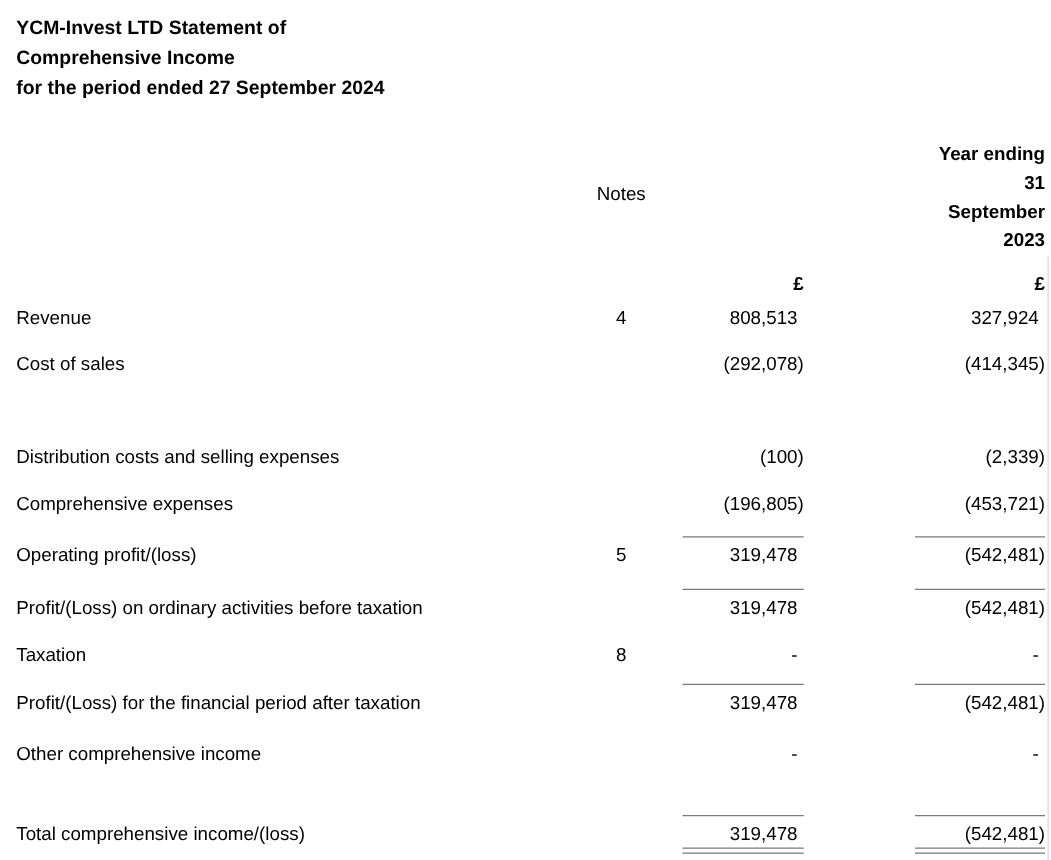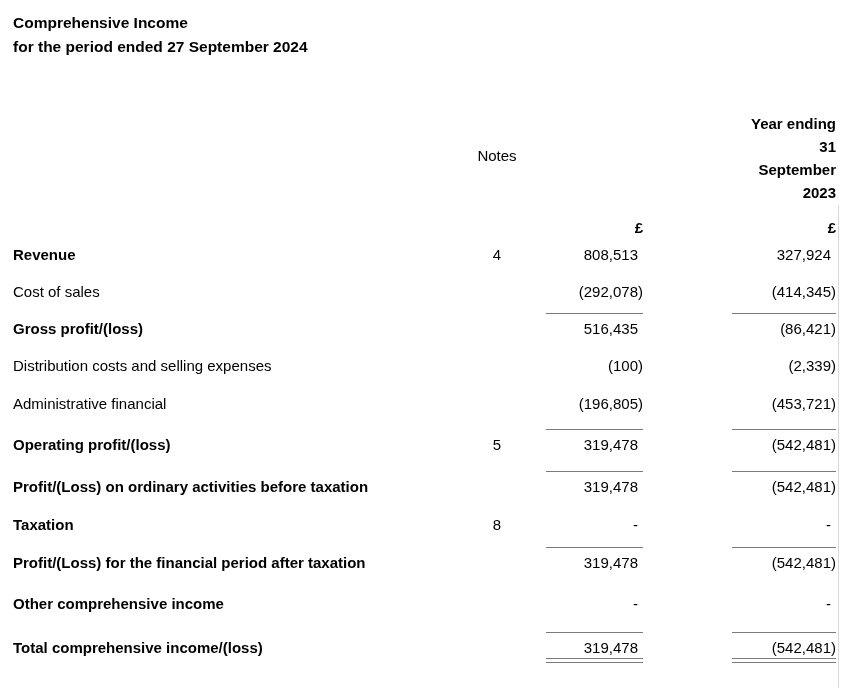--- a/index.html
+++ b/index.html
@@ -35,21 +35,21 @@
   .currency.c2 { left:732px; width:104px; }
   .row {
     position:absolute; left:0; width:841px;
     display:flex; align-items:flex-start;
   }
   .row .c-label { width:474px; padding-left:13px; }
   .row .c-note  { width:46px; text-align:center; }
   .row .c-val   { text-align:right; }
   .row .v1 { margin-left:26px; width:97px; }
   .row .v2 { margin-left:89px; width:104px; }
-  .row.bold .c-label { font-weight:bold; }
+  .row.bold .c-label { font-weight:normal; }
   .row.ruled .v1, .row.ruled .v2 {
     border-top:1px solid #7a7a7a; padding-top:6px;
   }
   .row.ruled .c-label, .row.ruled .c-note { padding-top:7px; }
   .row.total .v1, .row.total .v2 {
     position:relative;
     border-bottom:1px solid #7a7a7a;
     padding-bottom:2px;
   }
   .row.total .v1::after, .row.total .v2::after {
@@ -60,20 +60,21 @@
     position:absolute; left:838px; top:205px;
     width:1px; height:483px; background:#d9d9d9;
   }
 </style>
 </head>
 <body>
 
 <div class="page">
 
   <div class="title">
+    <div>YCM-Invest LTD Statement of</div>
     <div>Comprehensive Income</div>
     <div>for the period ended 27 September 2024</div>
   </div>
 
   <div class="notes-header">Notes</div>
   <div class="col-header col2">Year ending
 31
 September
 2023</div>
   <div class="currency c1">£</div>
@@ -86,36 +87,30 @@
     <div class="c-val v2" style="padding-right: 5px;">327,924</div>
   </div>
 
   <div class="row" style="top:283px">
     <div class="c-label">Cost of sales</div>
     <div class="c-note"></div>
     <div class="c-val v1">(292,078)</div>
     <div class="c-val v2">(414,345)</div>
   </div>
 
-  <div class="row bold ruled" style="top:313px">
-    <div class="c-label">Gross profit/(loss)</div>
-    <div class="c-note"></div>
-    <div class="c-val v1" style="padding-right: 5px;">516,435</div>
-    <div class="c-val v2">(86,421)</div>
-  </div>
 
   <div class="row" style="top:357px">
     <div class="c-label">Distribution costs and selling expenses</div>
     <div class="c-note"></div>
     <div class="c-val v1">(100)</div>
     <div class="c-val v2">(2,339)</div>
   </div>
 
   <div class="row" style="top:395px">
-    <div class="c-label">Administrative financial</div>
+    <div class="c-label">Comprehensive expenses</div>
     <div class="c-note"></div>
     <div class="c-val v1">(196,805)</div>
     <div class="c-val v2">(453,721)</div>
   </div>
 
   <div class="row bold ruled" style="top:429px">
     <div class="c-label">Operating profit/(loss)</div>
     <div class="c-note">5</div>
     <div class="c-val v1" style="padding-right: 5px;">319,478</div>
     <div class="c-val v2">(542,481)</div>
@@ -142,21 +137,21 @@
     <div class="c-val v2">(542,481)</div>
   </div>
 
   <div class="row bold" style="top:595px">
     <div class="c-label">Other comprehensive income</div>
     <div class="c-note"></div>
     <div class="c-val v1" style="padding-right: 5px;">-</div>
     <div class="c-val v2" style="padding-right: 5px;">-</div>
   </div>
 
-  <div class="row bold ruled total" style="top:632px">
+  <div class="row bold ruled total" style="top:652px">
     <div class="c-label">Total comprehensive income/(loss)</div>
     <div class="c-note"></div>
     <div class="c-val v1" style="padding-right: 5px;">319,478</div>
     <div class="c-val v2">(542,481)</div>
   </div>
 
   <div class="gridline-v"></div>
 
 </div>
 

